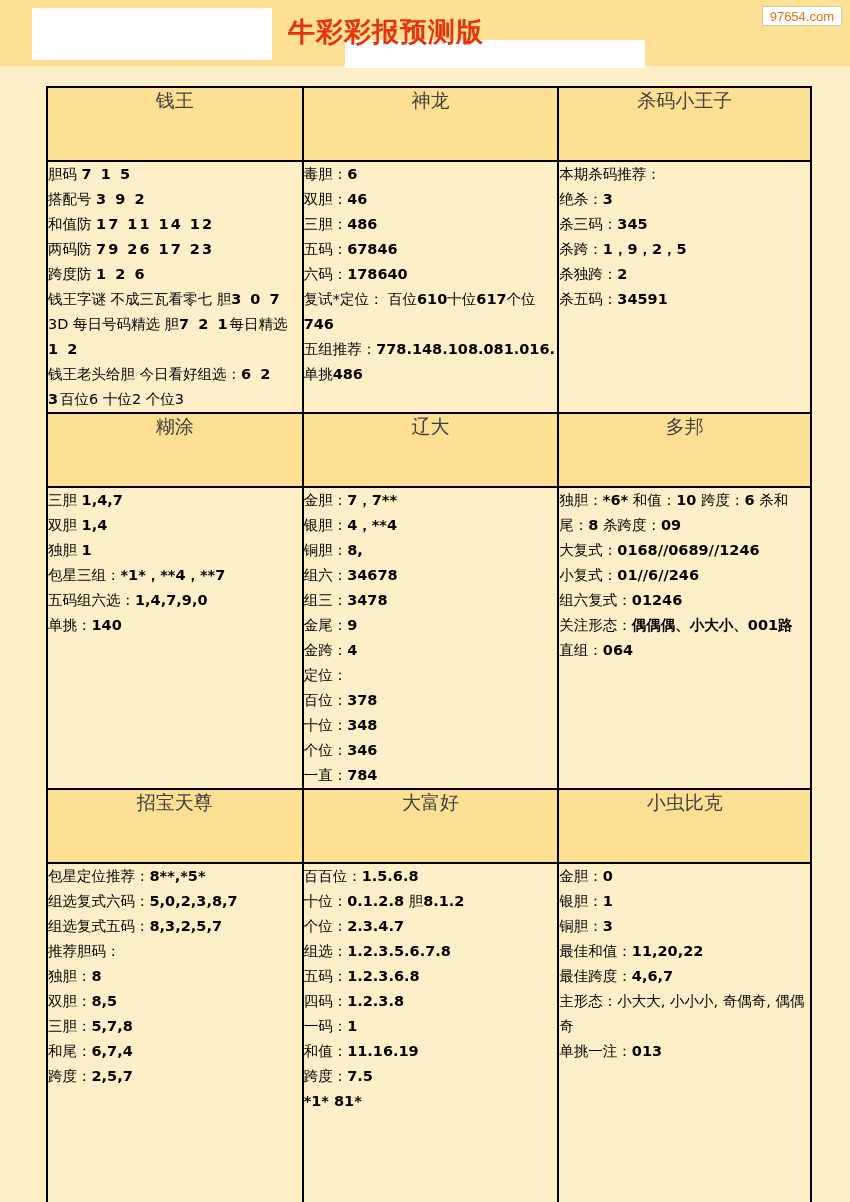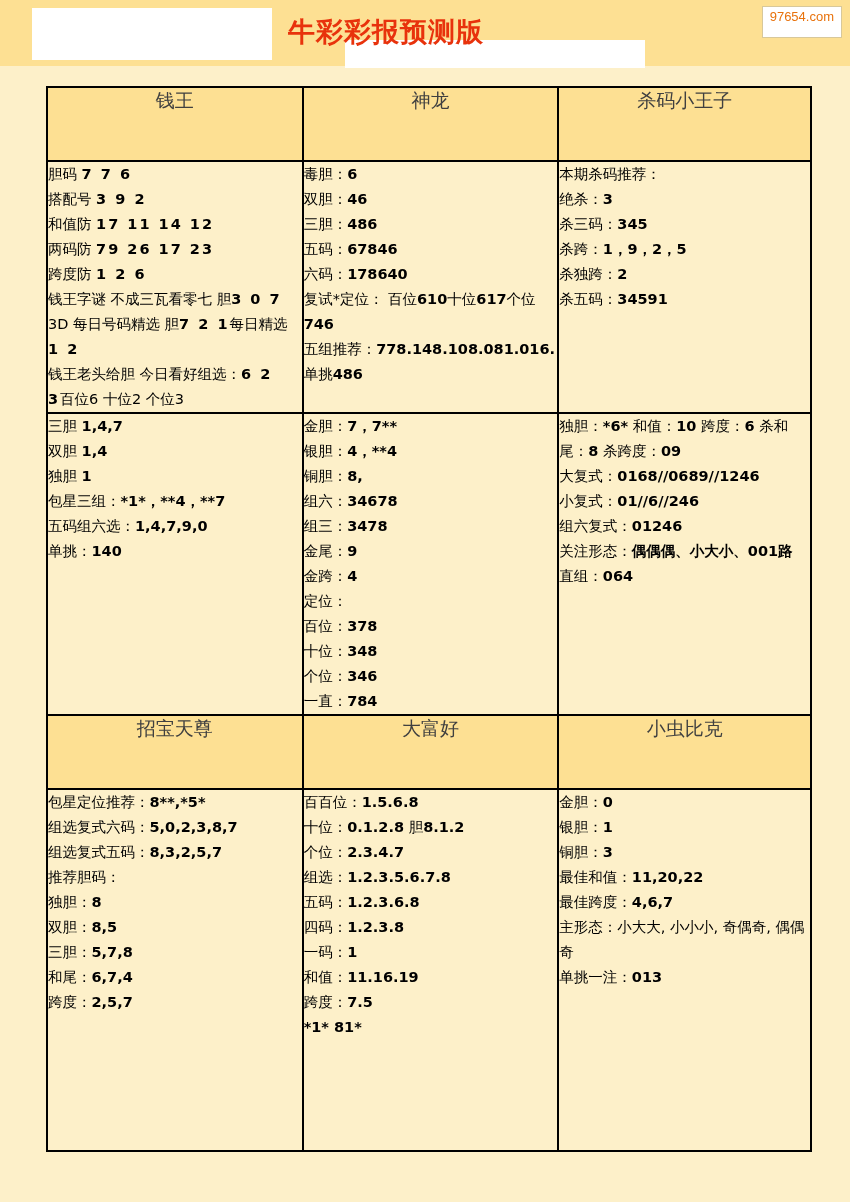--- a/index.html
+++ b/index.html
@@ -17,21 +17,21 @@
     height: 1202px;
     background: #fdf0c9;
   }
   
   .watermark {
     position: absolute;
     top: 6px;
     right: 8px;
     background: #ffffff;
     border: 1px solid #d8c89a;
-    padding: 2px 7px 13px 7px;
+    padding: 2px 7px 1px 7px;
     font-size: 13px;
     color: #e8720c;
     font-family: "Liberation Sans", sans-serif;
     letter-spacing: 0px;
     z-index: 10;
   }
   
   .header {
     position: relative;
     height: 66px;
@@ -138,21 +138,21 @@
       </colgroup>
     <tbody>
       <tr class="r-hdr-1">
         <td class="hdr-cell"><span class="hdr-text">钱王</span></td>
         <td class="hdr-cell"><span class="hdr-text">神龙</span></td>
         <td class="hdr-cell"><span class="hdr-text">杀码小王子</span></td>
       </tr>
       <tr class="r-body-1">
         <td class="body-cell">
           <div class="lines">
-            <div class="ln"><span class="lbl">胆码</span> <span class="val spaced">7 7 6</span></div>
+            <div class="ln"><span class="lbl">胆码</span> <span class="val spaced">7 1 5</span></div>
             <div class="ln"><span class="lbl">搭配号</span> <span class="val spaced">3 9 2</span></div>
             <div class="ln"><span class="lbl">和值防</span> <span class="val spaced">17 11 14 12</span></div>
             <div class="ln"><span class="lbl">两码防</span> <span class="val spaced">79 26 17 23</span></div>
             <div class="ln"><span class="lbl">跨度防</span> <span class="val spaced">1 2 6</span></div>
             <div class="ln"><span class="lbl">钱王字谜  不成三瓦看零七  胆</span><span class="val spaced">3 0 7</span></div>
             <div class="ln"><span class="lbl">3D 每日号码精选  胆</span><span class="val spaced">7 2 1</span><span class="lbl">每日精选</span></div>
             <div class="ln"><span class="val spaced">1 2</span></div>
             <div class="ln"><span class="lbl">钱王老头给胆  今日看好组选：</span><span class="val spaced">6 2</span></div>
             <div class="ln"><span class="val spaced">3</span><span class="lbl">百位6 十位2 个位3</span></div>
           </div>
@@ -175,20 +175,25 @@
             <div class="ln"><span class="lbl">本期杀码推荐：</span></div>
             <div class="ln"><span class="lbl">绝杀：</span><span class="val">3</span></div>
             <div class="ln"><span class="lbl">杀三码：</span><span class="val">345</span></div>
             <div class="ln"><span class="lbl">杀跨：</span><span class="val">1，9，2，5</span></div>
             <div class="ln"><span class="lbl">杀独跨：</span><span class="val">2</span></div>
             <div class="ln"><span class="lbl">杀五码：</span><span class="val">34591</span></div>
           </div>
         </td>
       </tr>
 
+      <tr class="r-hdr-2">
+        <td class="hdr-cell"><span class="hdr-text">糊涂</span></td>
+        <td class="hdr-cell"><span class="hdr-text">辽大</span></td>
+        <td class="hdr-cell"><span class="hdr-text">多邦</span></td>
+      </tr>
       <tr class="r-body-2">
         <td class="body-cell">
           <div class="lines">
             <div class="ln"><span class="lbl">三胆</span> <span class="val">1,4,7</span></div>
             <div class="ln"><span class="lbl">双胆</span> <span class="val">1,4</span></div>
             <div class="ln"><span class="lbl">独胆</span> <span class="val">1</span></div>
             <div class="ln"><span class="lbl">包星三组：</span><span class="val">*1*，**4，**7</span></div>
             <div class="ln"><span class="lbl">五码组六选：</span><span class="val">1,4,7,9,0</span></div>
             <div class="ln"><span class="lbl">单挑：</span><span class="val">140</span></div>
           </div>

